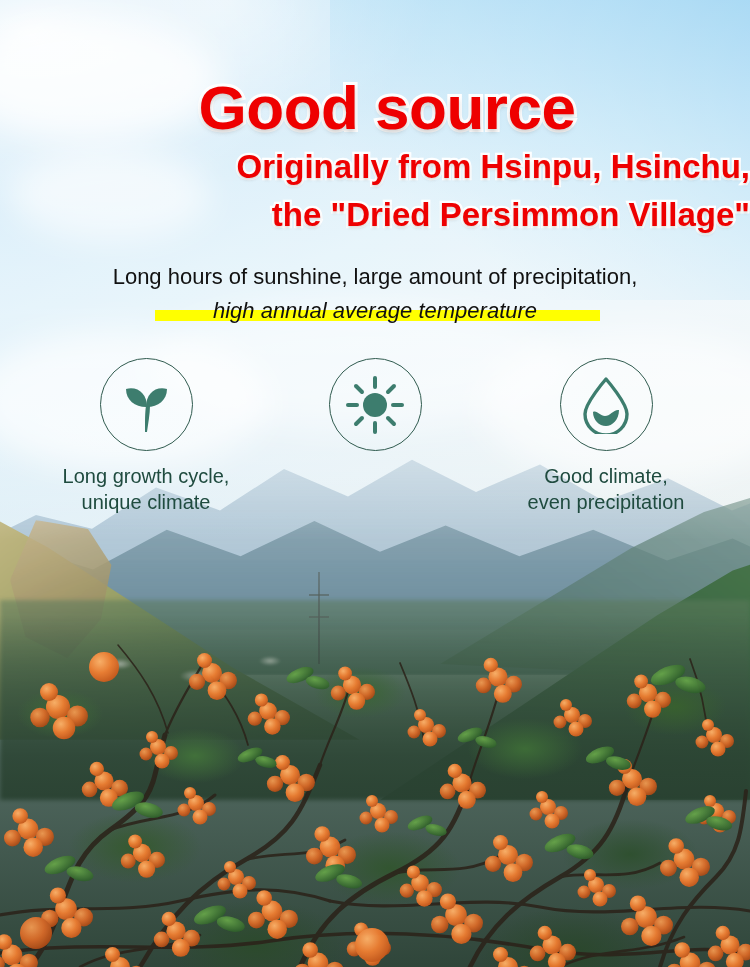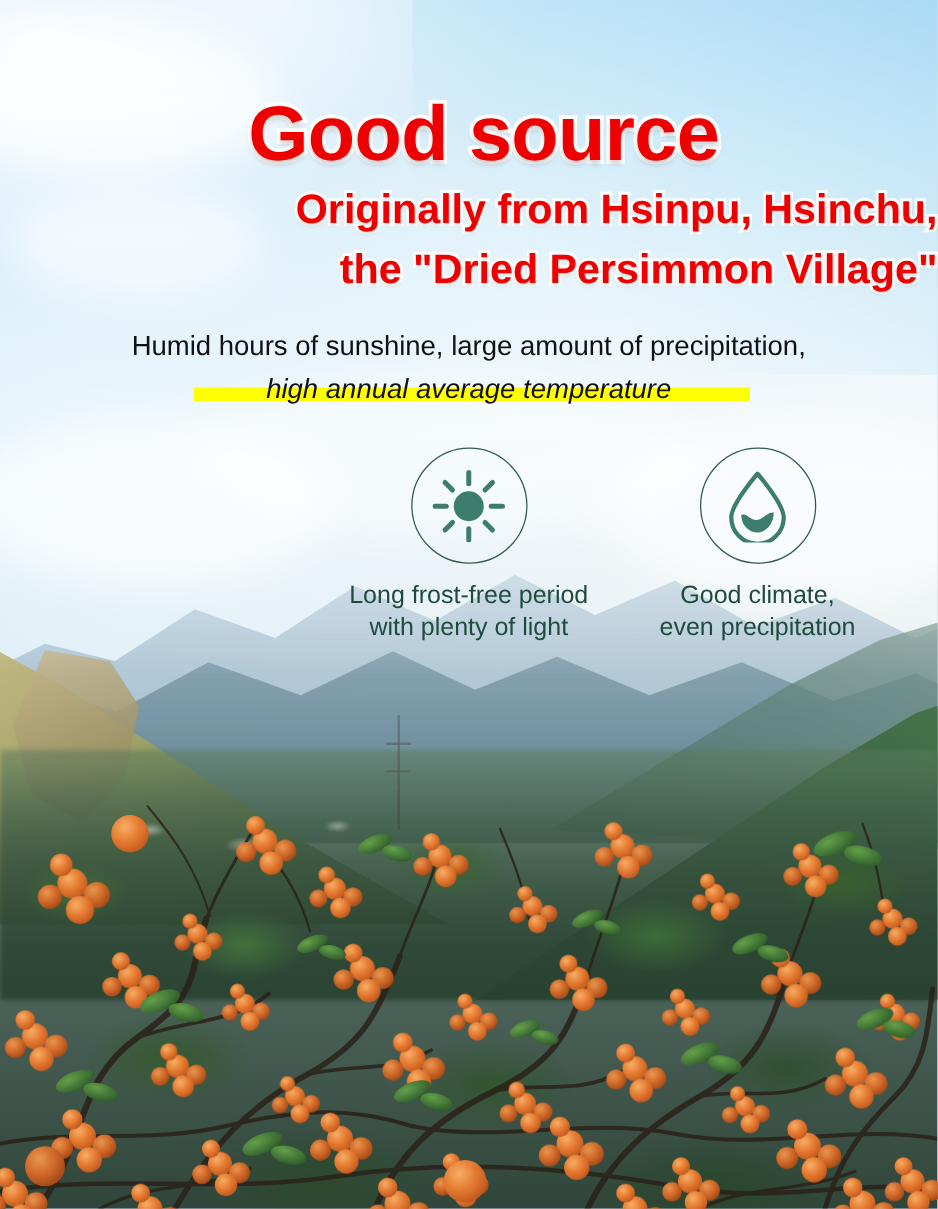--- a/index.html
+++ b/index.html
@@ -329,44 +329,53 @@
   </div>
 
   <div class="content">
 
     <div class="headline">Good source</div>
 
     <div class="subhead subhead-1">Originally from Hsinpu, Hsinchu,</div>
     <div class="subhead subhead-2">the "Dried Persimmon Village"</div>
 
     <div class="hilite"></div>
-    <div class="tagline tag-1">Humid hours of sunshine, large amount of precipitation,</div>
+    <div class="tagline tag-1">Long hours of sunshine, large amount of precipitation,</div>
     <div class="tagline tag-2">high annual average temperature</div>
 
     <div class="features">
 
+      <div class="feat f1">
+        <div class="circle">
+          <svg width="58" height="58" viewBox="0 0 58 58">
+            <path d="M28 56 C 28 44, 28 36, 29 30 L 33 30 C 33 38, 31 48, 30 56 Z" fill="#3d7d6e"></path>
+            <path d="M29 31 C 18 31, 9 24, 9 13 C 21 10, 30 18, 30 31 Z" fill="#3d7d6e"></path>
+            <path d="M30 31 C 41 31, 50 24, 50 13 C 38 10, 29 18, 29 31 Z" fill="#3d7d6e"></path>
+          </svg>
+        </div>
+        <div class="caption">Long growth cycle,
+unique climate</div>
+      </div>
 
       <div class="feat f2">
         <div class="circle">
           <svg width="58" height="58" viewBox="0 0 58 58">
             <circle cx="29" cy="29" r="12" fill="#3d7d6e"></circle>
             <g stroke="#3d7d6e" stroke-width="4" stroke-linecap="round">
               <line x1="29" y1="2" x2="29" y2="11"></line>
               <line x1="29" y1="47" x2="29" y2="56"></line>
               <line x1="2" y1="29" x2="11" y2="29"></line>
               <line x1="47" y1="29" x2="56" y2="29"></line>
               <line x1="10" y1="10" x2="16" y2="16"></line>
               <line x1="42" y1="42" x2="48" y2="48"></line>
               <line x1="48" y1="10" x2="42" y2="16"></line>
               <line x1="16" y1="42" x2="10" y2="48"></line>
             </g>
           </svg>
         </div>
-        <div class="caption">Long frost-free period
-with plenty of light</div>
       </div>
 
       <div class="feat f3">
         <div class="circle">
           <svg width="58" height="58" viewBox="0 0 58 58">
             <path d="M29 3 C 29 3, 50 27, 50 38 A 21 21 0 0 1 8 38 C 8 27, 29 3, 29 3 Z" fill="none" stroke="#3d7d6e" stroke-width="3.4" stroke-linejoin="round"></path>
             <path d="M16 36 C 20 34, 23 40, 28 40 C 33 40, 37 33, 42 34 C 42 44, 35 50, 29 50 C 22 50, 16 44, 16 36 Z" fill="#3d7d6e"></path>
           </svg>
         </div>
         <div class="caption">Good climate,

